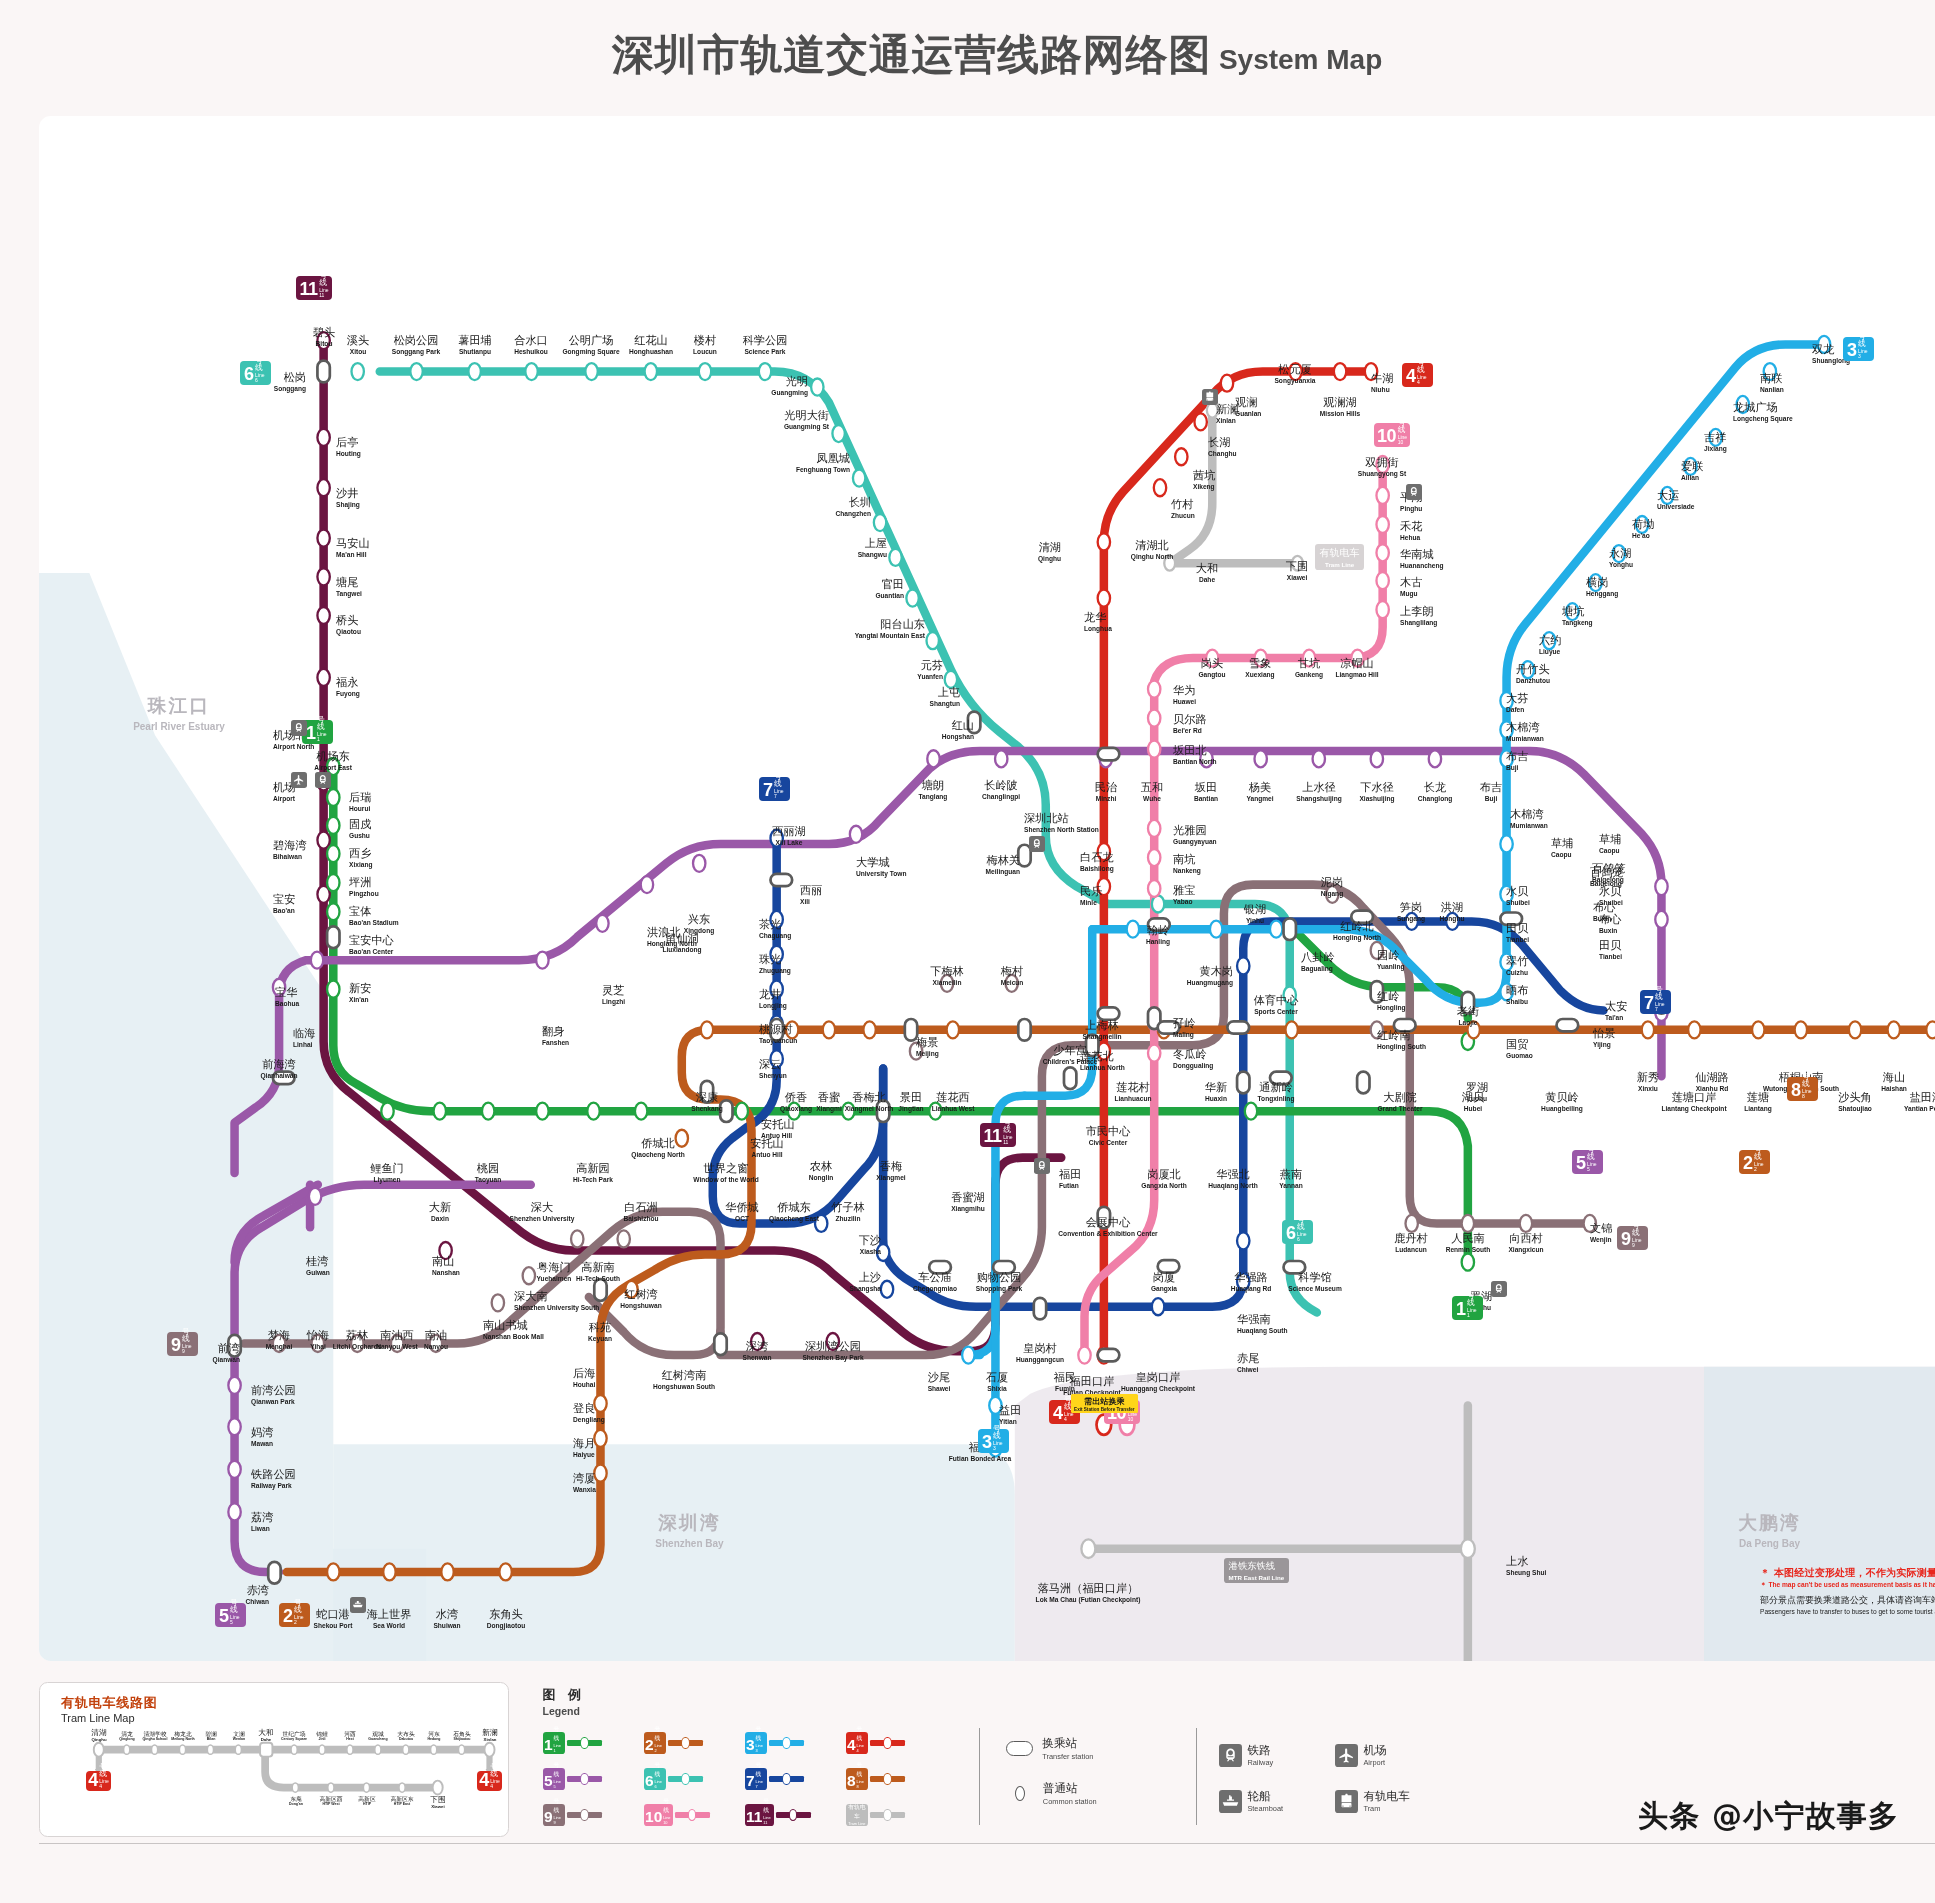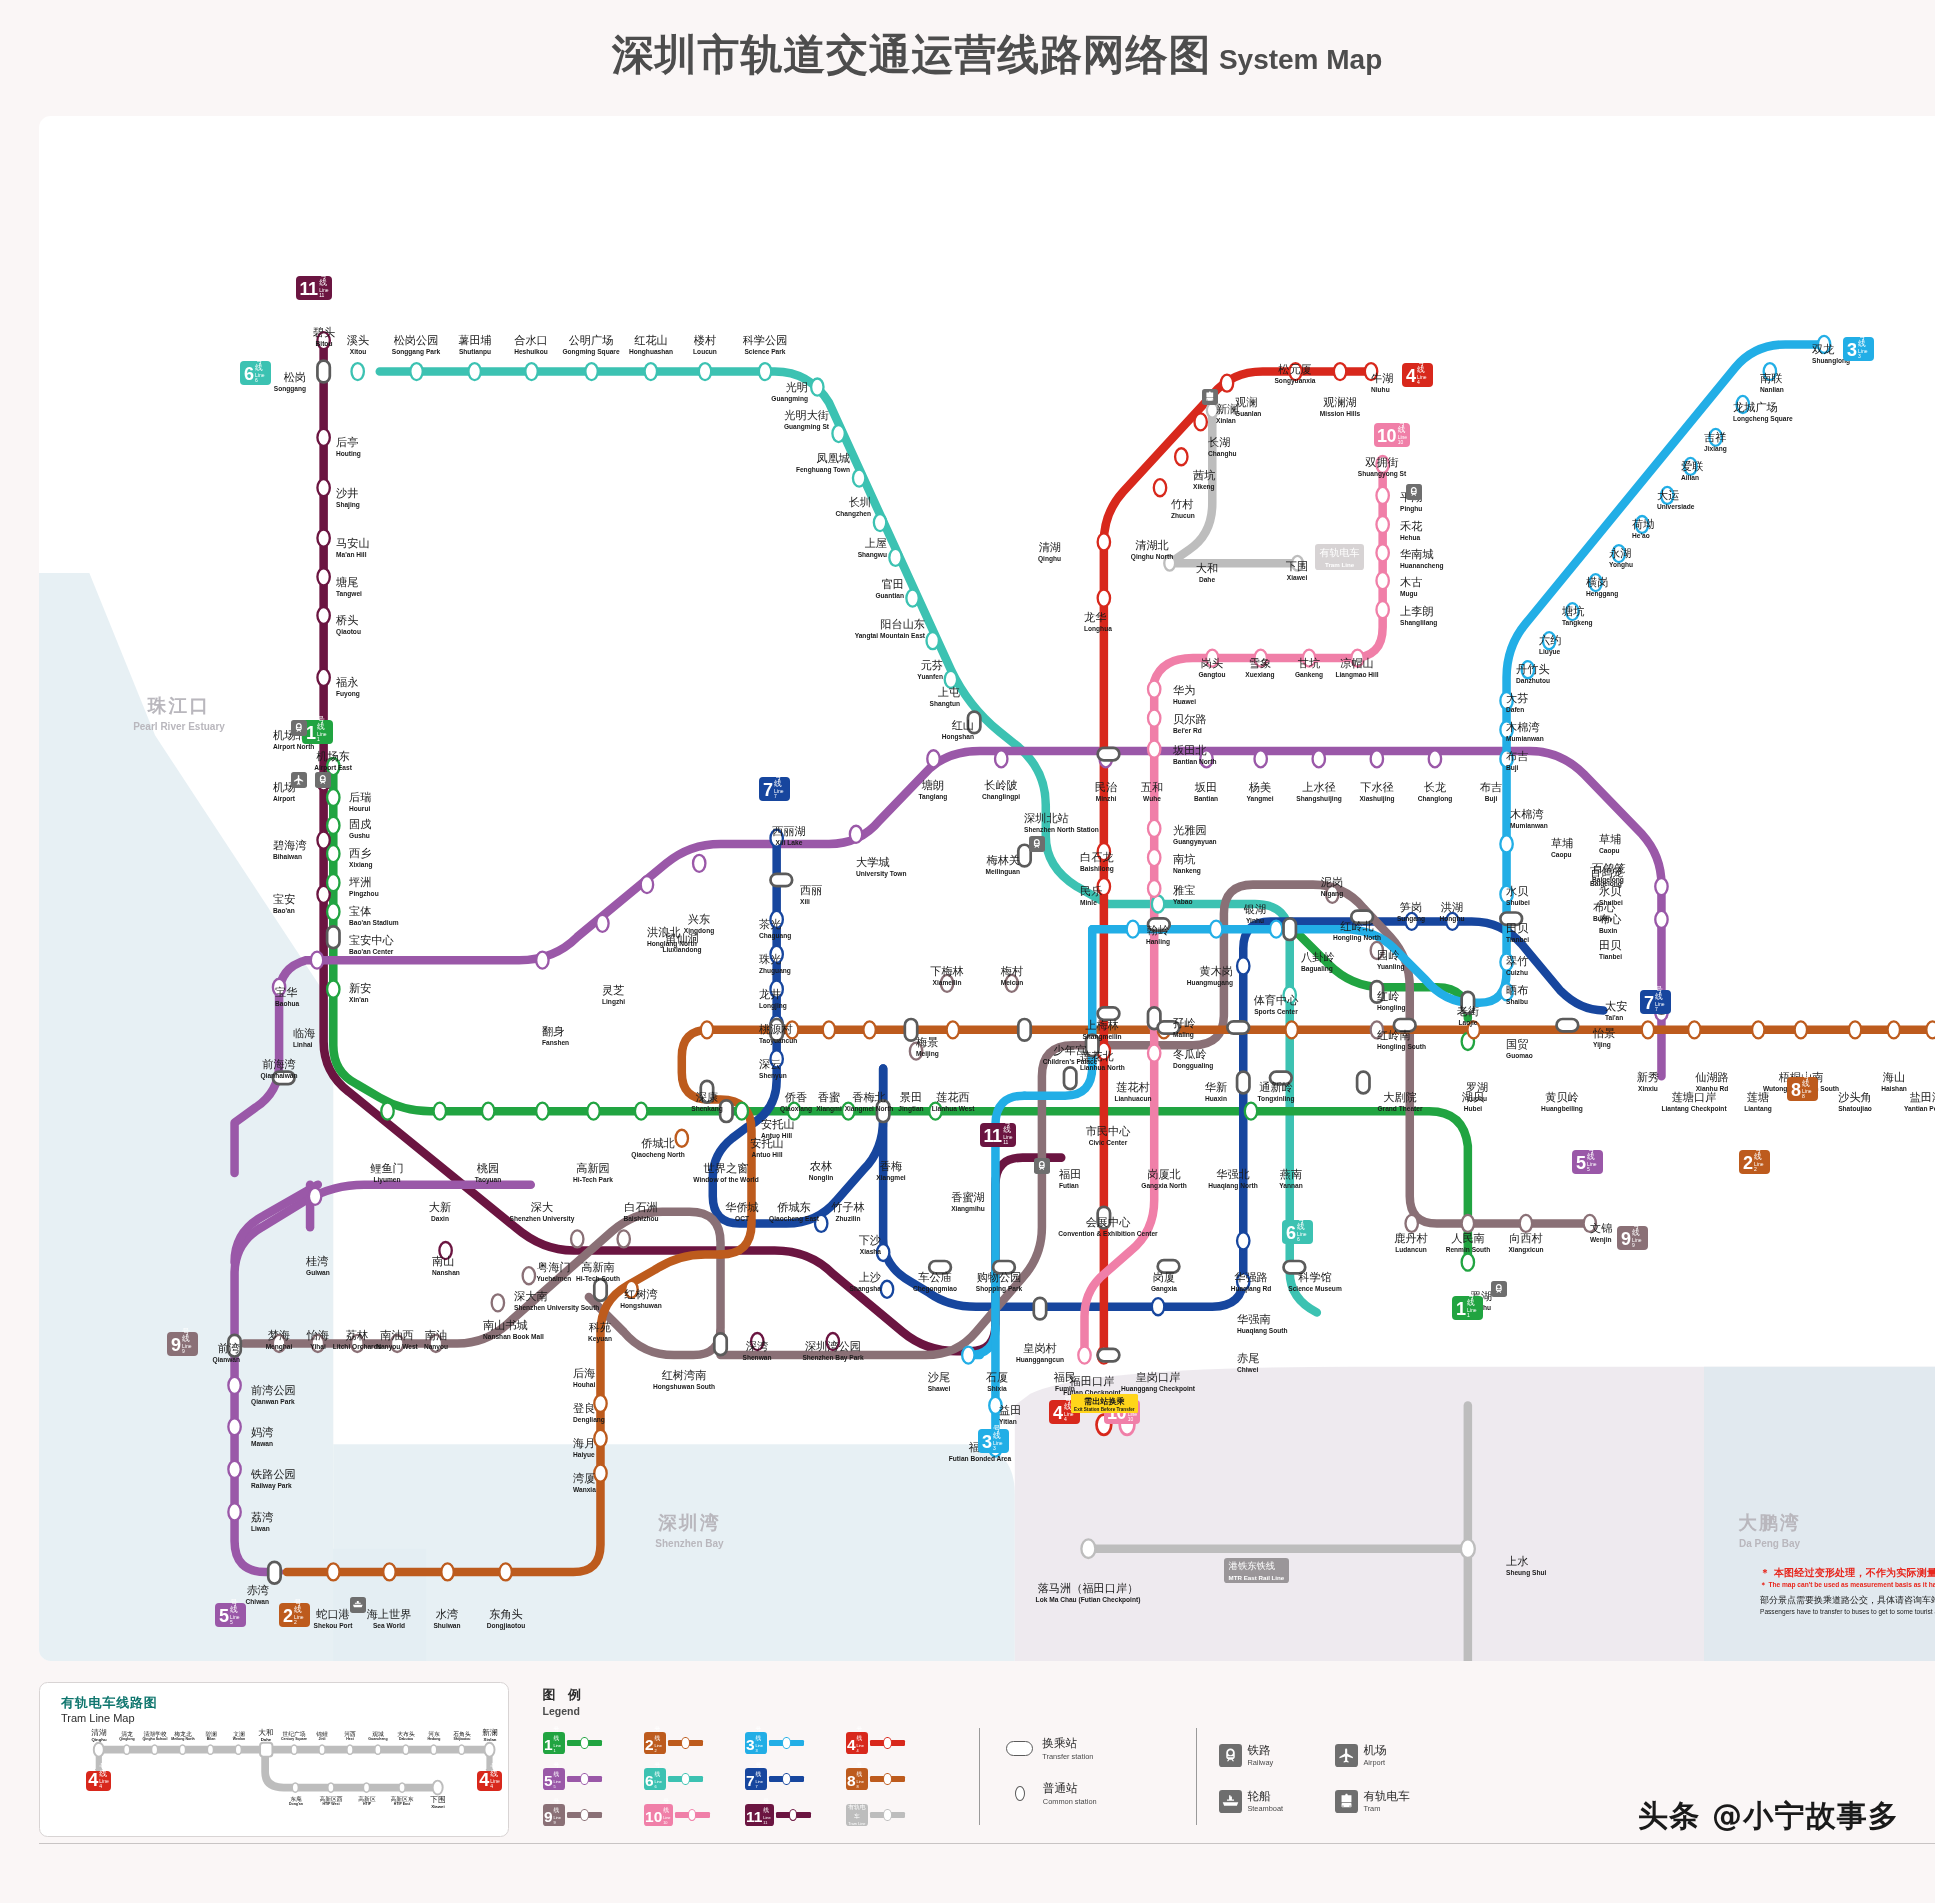--- a/index.html
+++ b/index.html
@@ -56,21 +56,21 @@
     position:absolute; width:16.3px; height:16.3px; border-radius:2.7px; background:#6e6e6e;
     display:flex; align-items:center; justify-content:center; color:#fff; font-size:9.3px;
   }
   .icbox svg { width:11.6px; height:11.6px; fill:#fff; }
 
   
   .tram-panel {
     position:absolute; left:39px; top:1682px; width:470px; height:155px;
     background:#fff; border:1.2px solid #d8d4d4; border-radius:8.5px;
   }
-  .tram-title-cn { position:absolute; left:21px; top:11px; font-size:13px; font-weight:bold; color:#0f766e; letter-spacing:0.8px; font-family:"DejaVu Sans",sans-serif;}
+  .tram-title-cn { position:absolute; left:21px; top:11px; font-size:13px; font-weight:bold; color:#c2410c; letter-spacing:0.8px; font-family:"DejaVu Sans",sans-serif;}
   .tram-title-en { position:absolute; left:21px; top:29px; font-size:11px; font-weight:normal; color:#2b2b2b; }
   .tram-stn { position:absolute; text-align:center; transform:translateX(-50%); white-space:nowrap; }
   .tram-stn .cn { display:block; font-size:5.8px; color:#1a1a1a; font-family:"DejaVu Sans",sans-serif; line-height:1.05;}
   .tram-stn .en { display:block; font-size:3.5px; color:#1a1a1a; font-weight:bold; margin-top:0.4px;}
   .tram-stn.big .cn { font-size:7.7px; }
   .tram-stn.big .en { font-size:4.3px; }
 
   
   .legend-panel { position:absolute; left:538px; top:1682px; width:1045px; height:155px; }
   .legend-title-cn { position:absolute; left:4.6px; top:3.9px; font-size:13px; font-weight:bold; color:#2b2b2b; letter-spacing:3.9px; font-family:"DejaVu Sans",sans-serif;}
@@ -560,21 +560,21 @@
           <span class="en">Honghuashan</span>
         </div>
         <div class="stn c" style="left: 666px; top: 219px;">
           <span class="cn">楼村</span>
           <span class="en">Loucun</span>
         </div>
         <div class="stn c" style="left: 726px; top: 219px;">
           <span class="cn">科学公园</span>
           <span class="en">Science Park</span>
         </div>
-        <div class="stn r" style="left: 769px; top: 266px;">
+        <div class="stn r" style="left: 769px; top: 260px;">
           <span class="cn">光明</span>
           <span class="en">Guangming</span>
         </div>
         <div class="stn r" style="left: 790px; top: 294px;">
           <span class="cn">光明大街</span>
           <span class="en">Guangming St</span>
         </div>
         <div class="stn r" style="left: 811px; top: 337px;">
           <span class="cn">凤凰城</span>
           <span class="en">Fenghuang Town</span>

